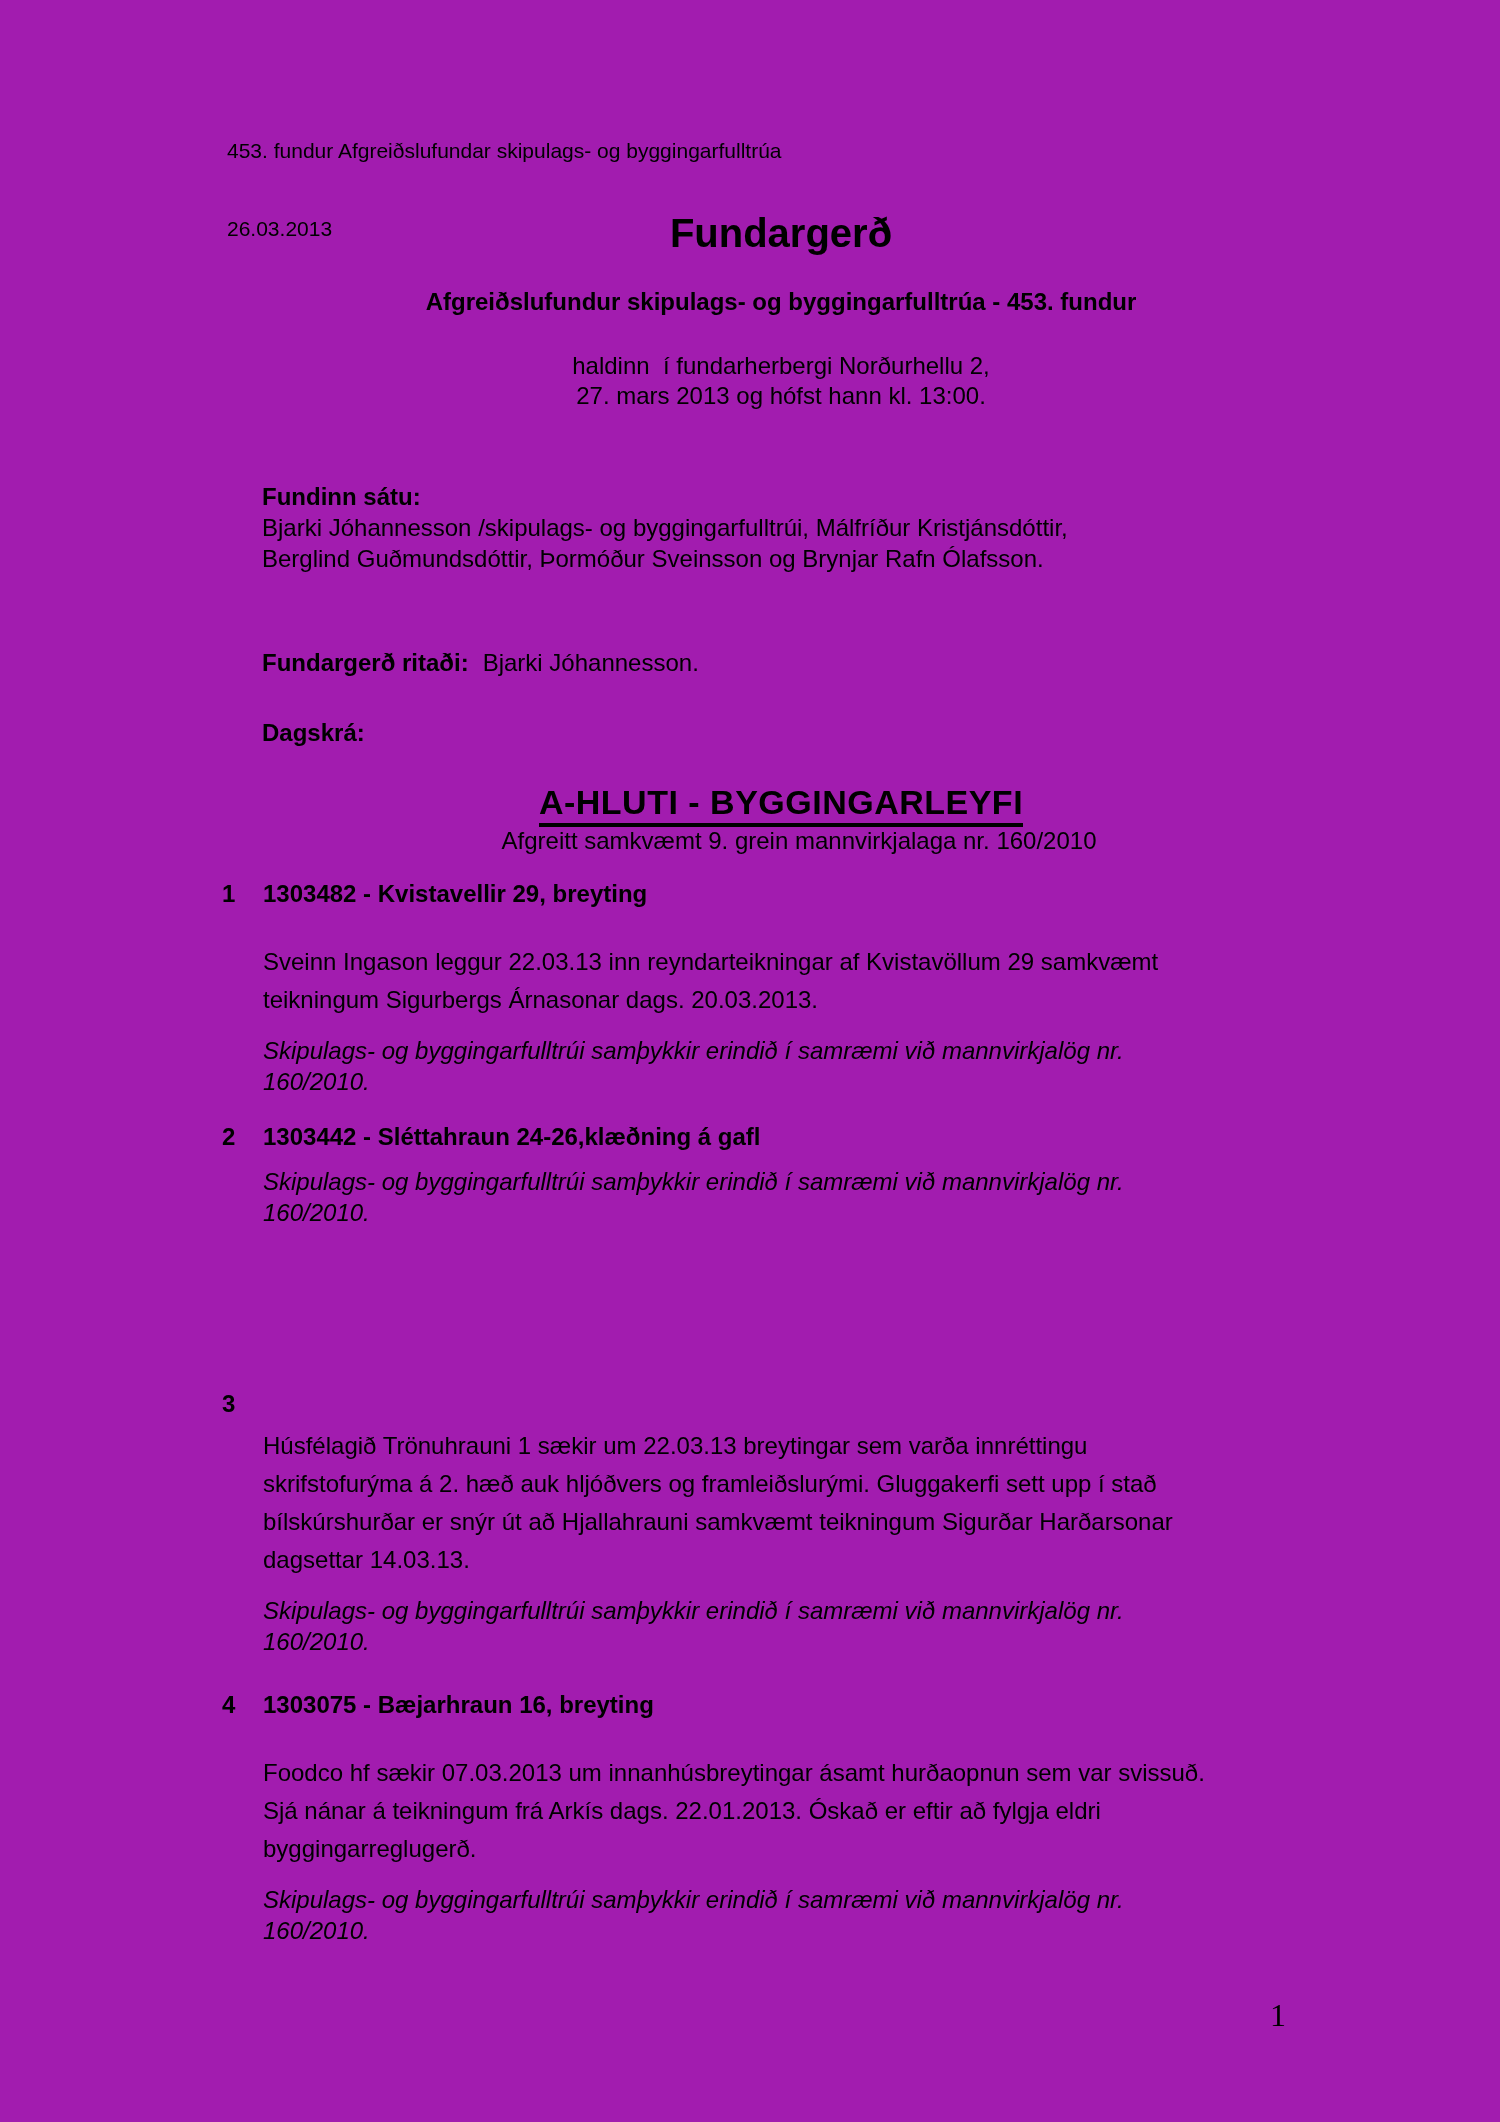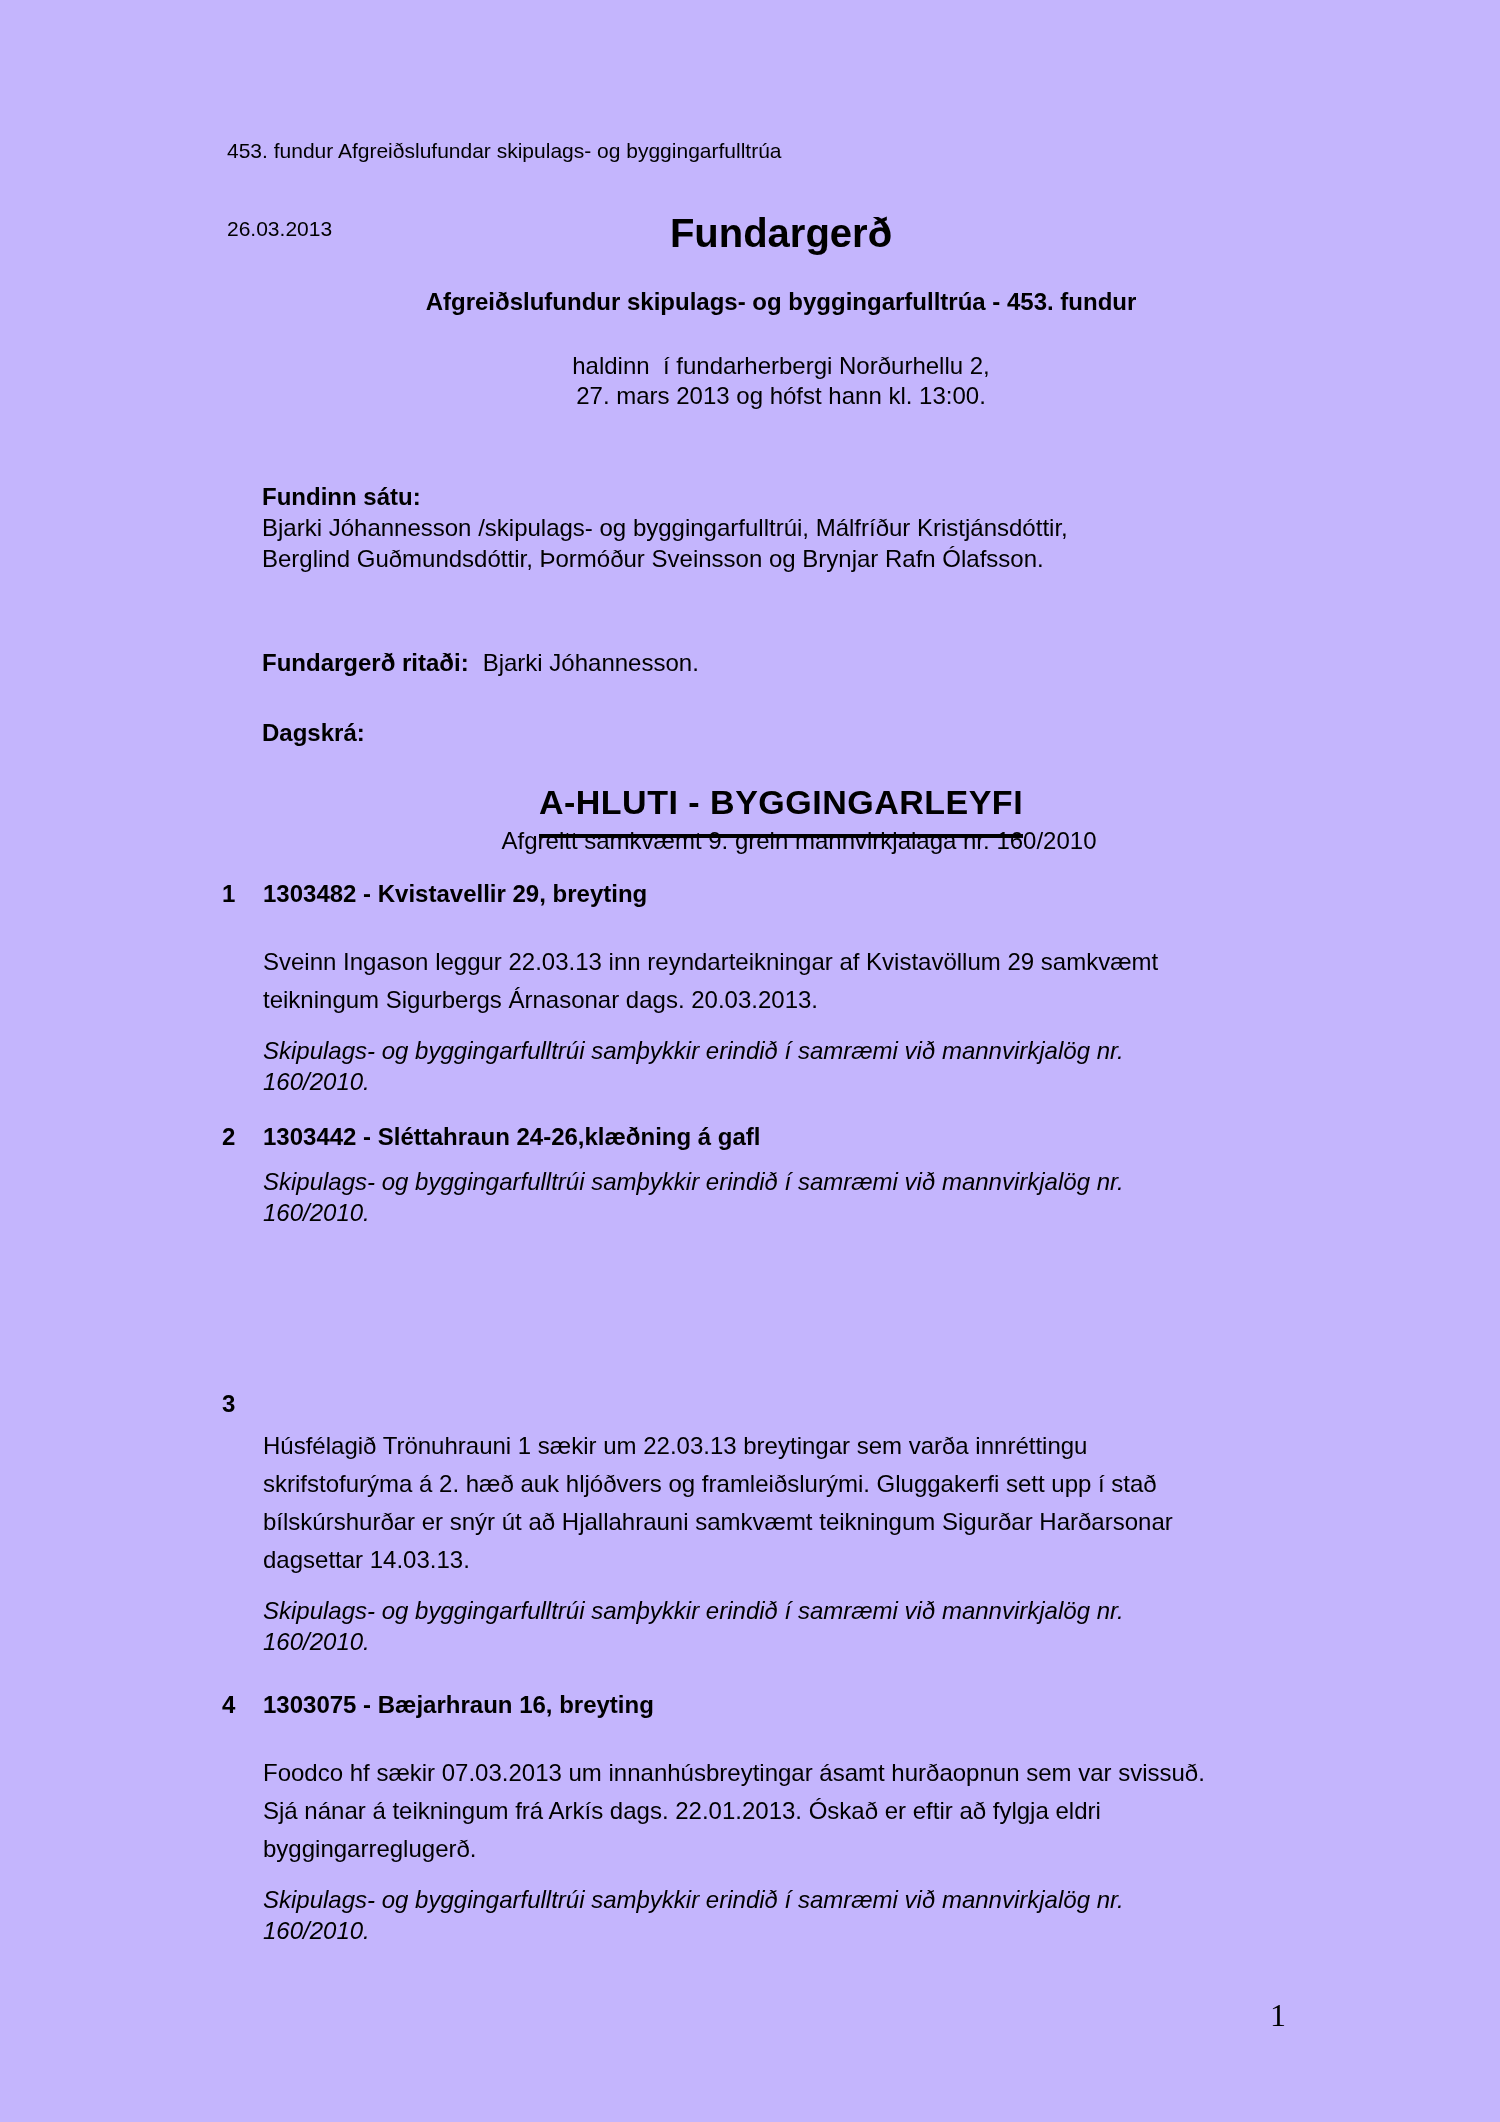--- a/index.html
+++ b/index.html
@@ -5,21 +5,21 @@
 <style>
   html, body {
     margin: 0;
     padding: 0;
     background: #e8e8e8;
   }
   .page {
     position: relative;
     width: 1500px;
     height: 2122px;
-    background: #c4b5fd;
+    background: #a21caf;
     color: #000000;
     font-family: "Liberation Sans", "DejaVu Sans", sans-serif;
     overflow: hidden;
   }
   .doc-header {
     position: absolute;
     left: 227px;
     top: 86px;
     font-size: 21px;
     line-height: 26px;
@@ -97,21 +97,21 @@
     width: 1038px;
     text-align: center;
     line-height: 40px;
   }
   .section-heading {
     display: inline-block;
     font-size: 34px;
     font-weight: bold;
     letter-spacing: 0.5px;
     border-bottom: 4px solid #000;
-    padding-bottom: 12px;
+    padding-bottom: 1px;
   }
   .section-subheading {
     position: absolute;
     left: 280px;
     top: 826px;
     width: 1038px;
     text-align: center;
     font-size: 24px;
     line-height: 30px;
   }

